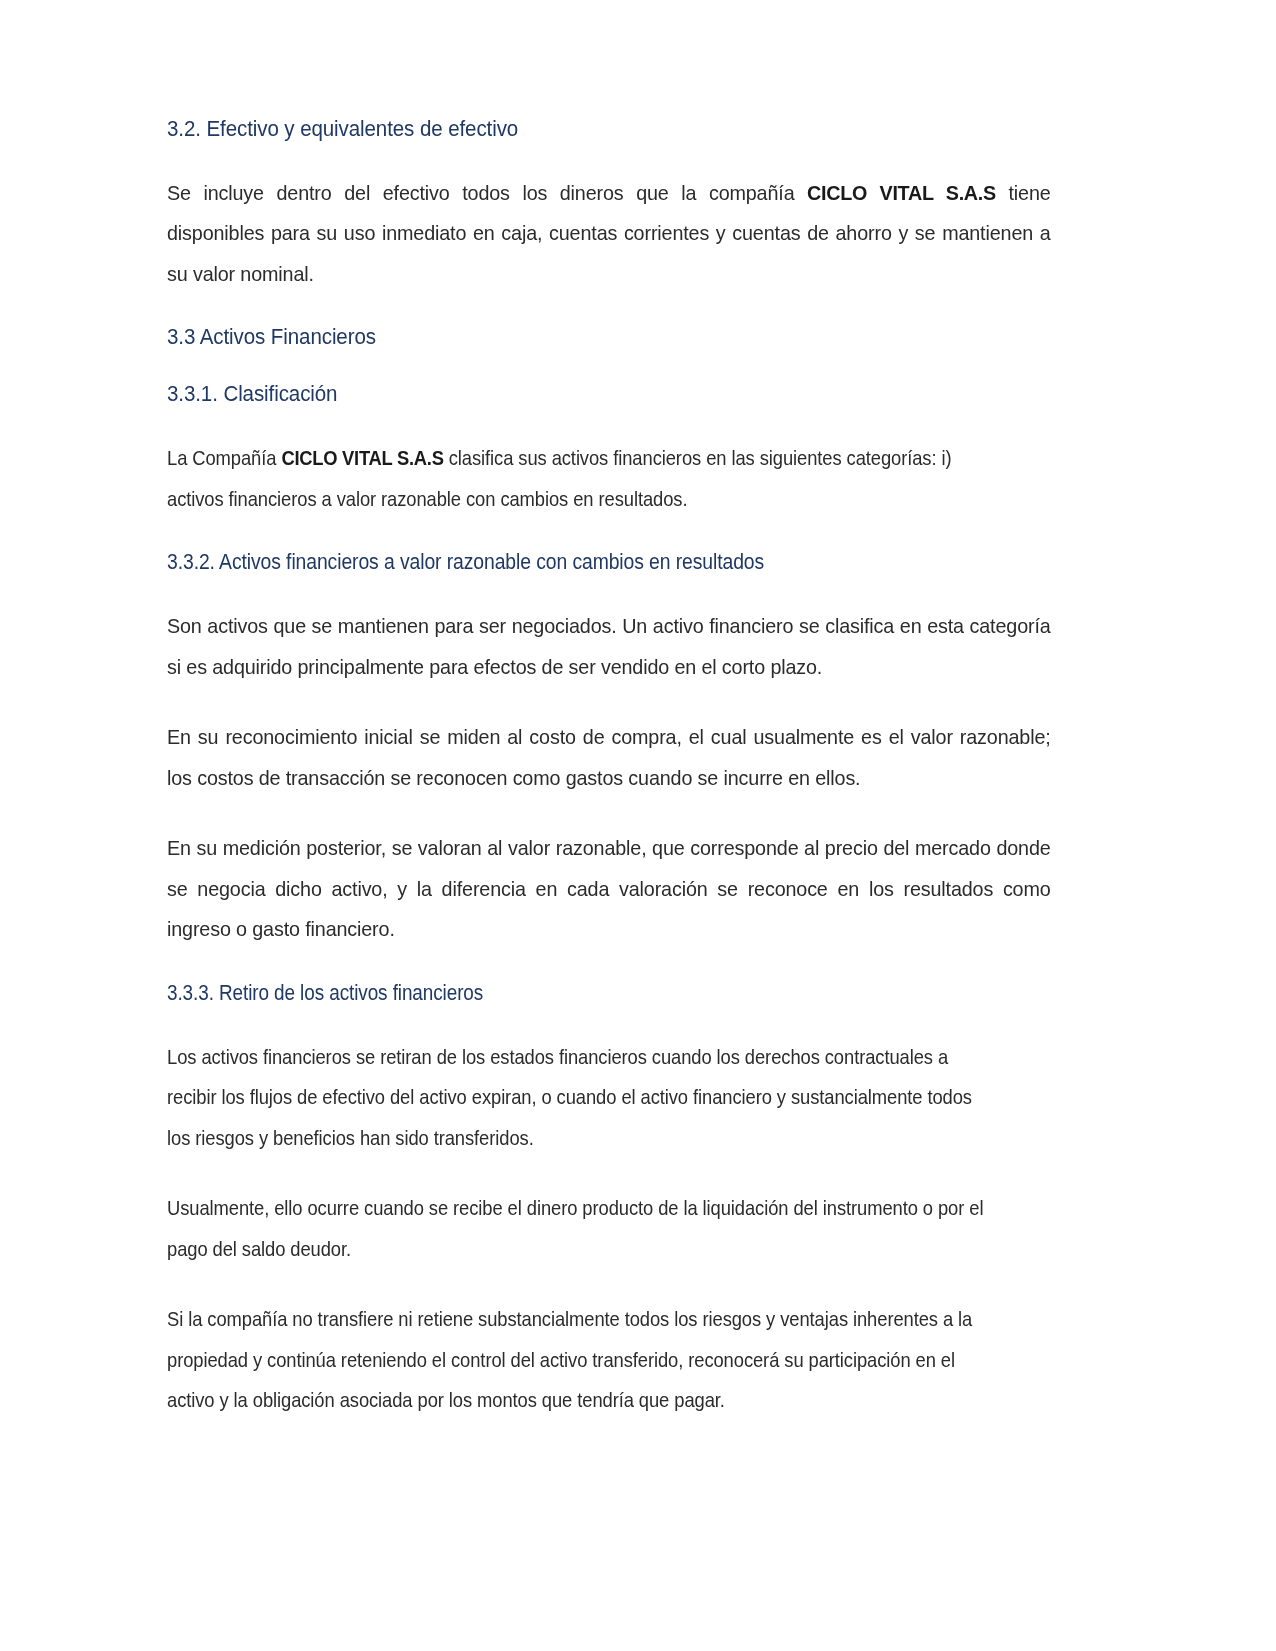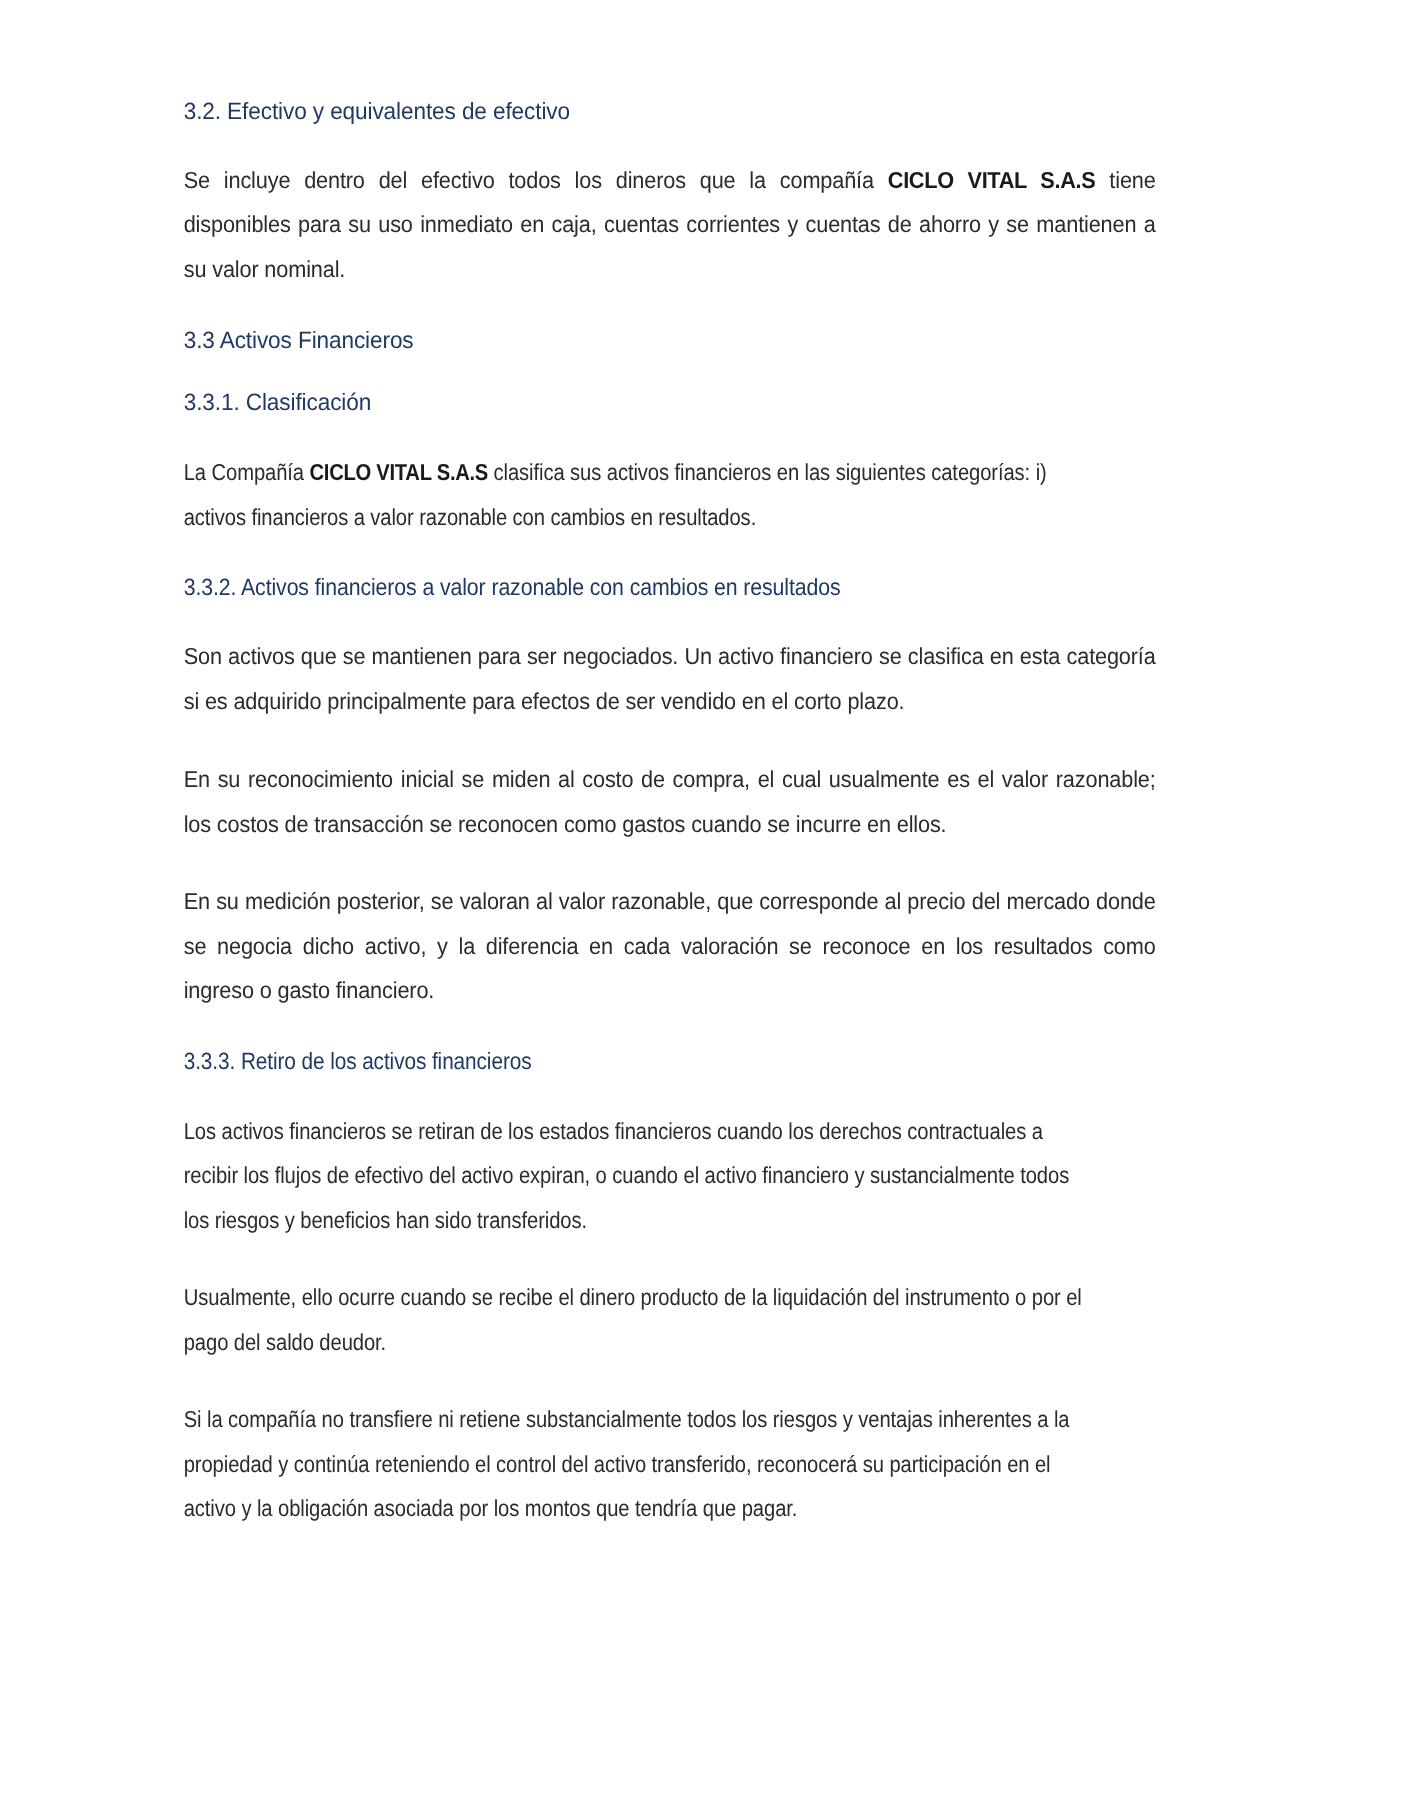--- a/index.html
+++ b/index.html
@@ -12,21 +12,21 @@
     height: 1651px;
     font-family: "Liberation Sans", "DejaVu Sans", sans-serif;
     -webkit-font-smoothing: antialiased;
   }
   .page {
     position: relative;
     width: 1276px;
     height: 1332px;
     background: #ffffff;
     box-sizing: border-box;
-    padding: 88px 165px 60px 167px;
+    padding: 116px 165px 60px 167px;
   }
   .content {
     width: 940px;
   }
   h2.heading {
     font-family: "Liberation Sans", "DejaVu Sans", sans-serif;
     color: #1F3864;
     font-weight: 400;
     font-size: 21.5px;
     line-height: 1.25;

